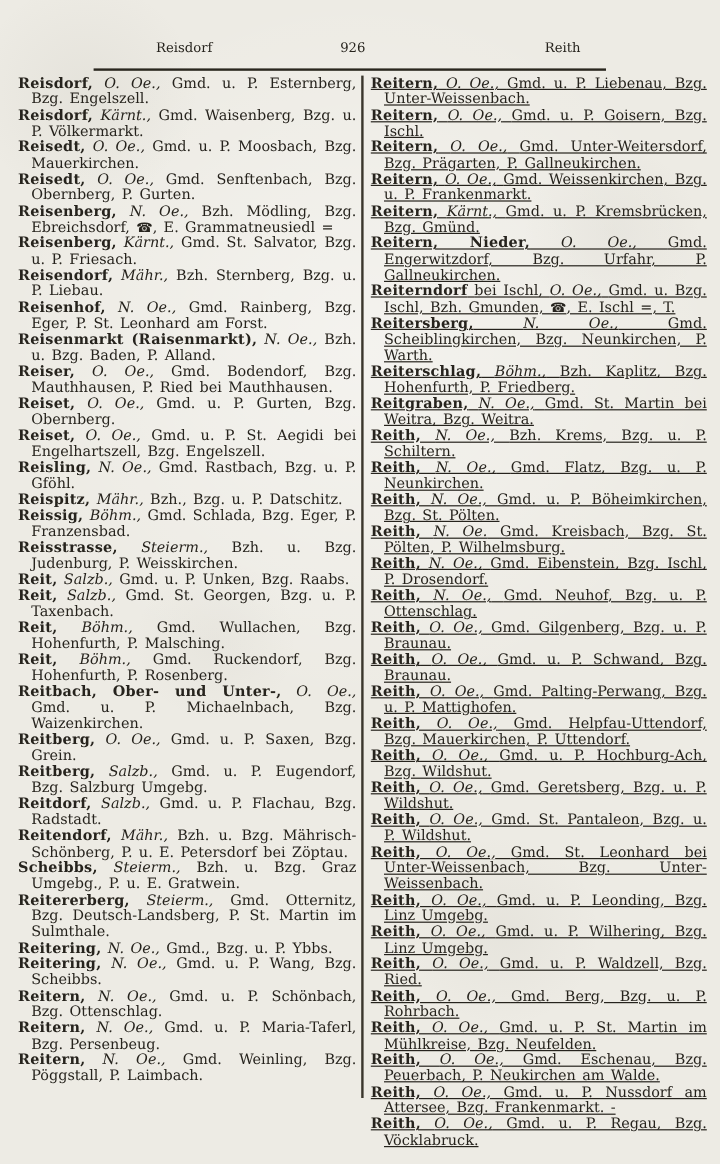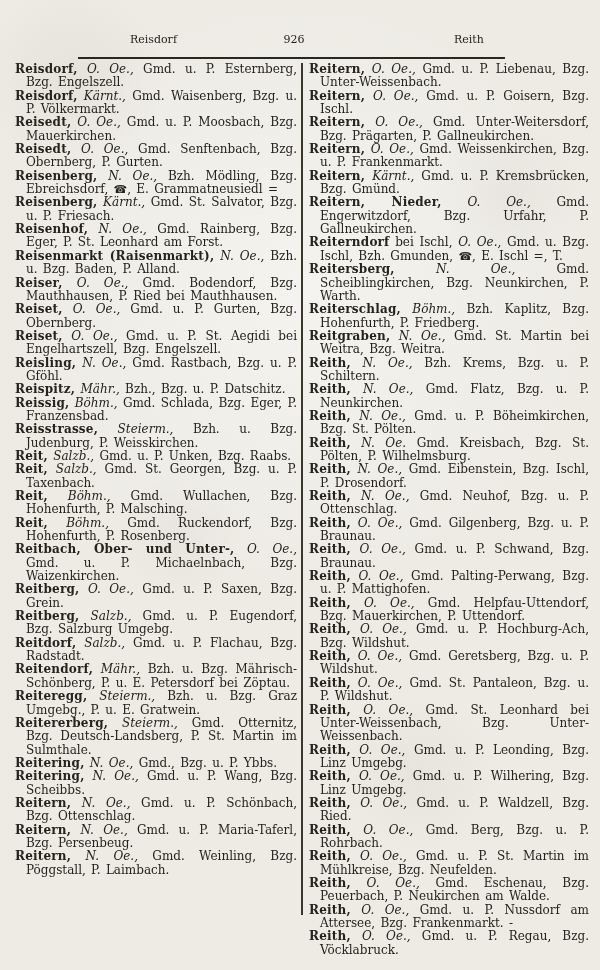--- a/index.html
+++ b/index.html
@@ -30,21 +30,21 @@
   }
   .vdiv{
     position:absolute;top:63px;left:301px;width:1.5px;height:852px;
     background:#3a362c;
   }
   .col{
     position:absolute;top:63px;
     font-size:12px;line-height:13.35px;
   }
   .col-left{left:15px;width:282px;}
-  .col-right{left:309px;width:280px;}
+  .col-right{left:309px;width:280px;text-decoration:underline;}
   .entry{
     margin:0;
     padding-left:11px;
     text-indent:-11px;
     text-align:justify;
     word-spacing:1.5px;
   }
   .nm{font-weight:700;letter-spacing:0.2px;}
   .rg{font-style:italic;}
   .tg{font-size:11px;}
@@ -69,20 +69,21 @@
     <p class="entry"><b class="nm">Reisdorf,</b> <i class="rg">Kärnt.,</i> <span class="tx">Gmd. Waisenberg, Bzg. u. P. Völkermarkt.</span></p>
 
     <p class="entry"><b class="nm">Reisedt,</b> <i class="rg">O. Oe.,</i> <span class="tx">Gmd. u. P. Moosbach, Bzg. Mauerkirchen.</span></p>
 
     <p class="entry"><b class="nm">Reisedt,</b> <i class="rg">O. Oe.,</i> <span class="tx">Gmd. Senftenbach, Bzg. Obernberg, P. Gurten.</span></p>
 
     <p class="entry"><b class="nm">Reisenberg,</b> <i class="rg">N. Oe.,</i> <span class="tx">Bzh. Mödling, Bzg. Ebreichsdorf, <span class="tg">☎</span>, E. Grammatneusiedl =</span></p>
 
     <p class="entry"><b class="nm">Reisenberg,</b> <i class="rg">Kärnt.,</i> <span class="tx">Gmd. St. Salvator, Bzg. u. P. Friesach.</span></p>
 
+    <p class="entry"><b class="nm">Reisendorf,</b> <i class="rg">Mähr.,</i> <span class="tx">Bzh. Sternberg, Bzg. u. P. Liebau.</span></p>
 
     <p class="entry"><b class="nm">Reisenhof,</b> <i class="rg">N. Oe.,</i> <span class="tx">Gmd. Rainberg, Bzg. Eger, P. St. Leonhard am Forst.</span></p>
 
     <p class="entry"><b class="nm">Reisenmarkt (Raisenmarkt),</b> <i class="rg">N. Oe.,</i> <span class="tx">Bzh. u. Bzg. Baden, P. Alland.</span></p>
 
     <p class="entry"><b class="nm">Reiser,</b> <i class="rg">O. Oe.,</i> <span class="tx">Gmd. Bodendorf, Bzg. Mauthhausen, P. Ried bei Mauthhausen.</span></p>
 
     <p class="entry"><b class="nm">Reiset,</b> <i class="rg">O. Oe.,</i> <span class="tx">Gmd. u. P. Gurten, Bzg. Obernberg.</span></p>
 
     <p class="entry"><b class="nm">Reiset,</b> <i class="rg">O. Oe.,</i> <span class="tx">Gmd. u. P. St. Aegidi bei Engelhartszell, Bzg. Engelszell.</span></p>
@@ -106,21 +107,21 @@
     <p class="entry"><b class="nm">Reitbach, Ober- und Unter-,</b> <i class="rg">O. Oe.,</i> <span class="tx">Gmd. u. P. Michaelnbach, Bzg. Waizenkirchen.</span></p>
 
     <p class="entry"><b class="nm">Reitberg,</b> <i class="rg">O. Oe.,</i> <span class="tx">Gmd. u. P. Saxen, Bzg. Grein.</span></p>
 
     <p class="entry"><b class="nm">Reitberg,</b> <i class="rg">Salzb.,</i> <span class="tx">Gmd. u. P. Eugendorf, Bzg. Salzburg Umgebg.</span></p>
 
     <p class="entry"><b class="nm">Reitdorf,</b> <i class="rg">Salzb.,</i> <span class="tx">Gmd. u. P. Flachau, Bzg. Radstadt.</span></p>
 
     <p class="entry"><b class="nm">Reitendorf,</b> <i class="rg">Mähr.,</i> <span class="tx">Bzh. u. Bzg. Mährisch-Schönberg, P. u. E. Petersdorf bei Zöptau.</span></p>
 
-    <p class="entry"><b class="nm">Reiteregg,</b> <i class="rg">Steierm.,</i> <span class="tx">Bzh. u. Bzg. Graz Umgebg., P. u. E. Gratwein.</span></p>
+    <p class="entry"><b class="nm">Scheibbs,</b> <i class="rg">Steierm.,</i> <span class="tx">Bzh. u. Bzg. Graz Umgebg., P. u. E. Gratwein.</span></p>
 
     <p class="entry"><b class="nm">Reitererberg,</b> <i class="rg">Steierm.,</i> <span class="tx">Gmd. Otternitz, Bzg. Deutsch-Landsberg, P. St. Martin im Sulmthale.</span></p>
 
     <p class="entry"><b class="nm">Reitering,</b> <i class="rg">N. Oe.,</i> <span class="tx">Gmd., Bzg. u. P. Ybbs.</span></p>
 
     <p class="entry"><b class="nm">Reitering,</b> <i class="rg">N. Oe.,</i> <span class="tx">Gmd. u. P. Wang, Bzg. Scheibbs.</span></p>
 
     <p class="entry"><b class="nm">Reitern,</b> <i class="rg">N. Oe.,</i> <span class="tx">Gmd. u. P. Schönbach, Bzg. Ottenschlag.</span></p>
 
     <p class="entry"><b class="nm">Reitern,</b> <i class="rg">N. Oe.,</i> <span class="tx">Gmd. u. P. Maria-Taferl, Bzg. Persenbeug.</span></p>

